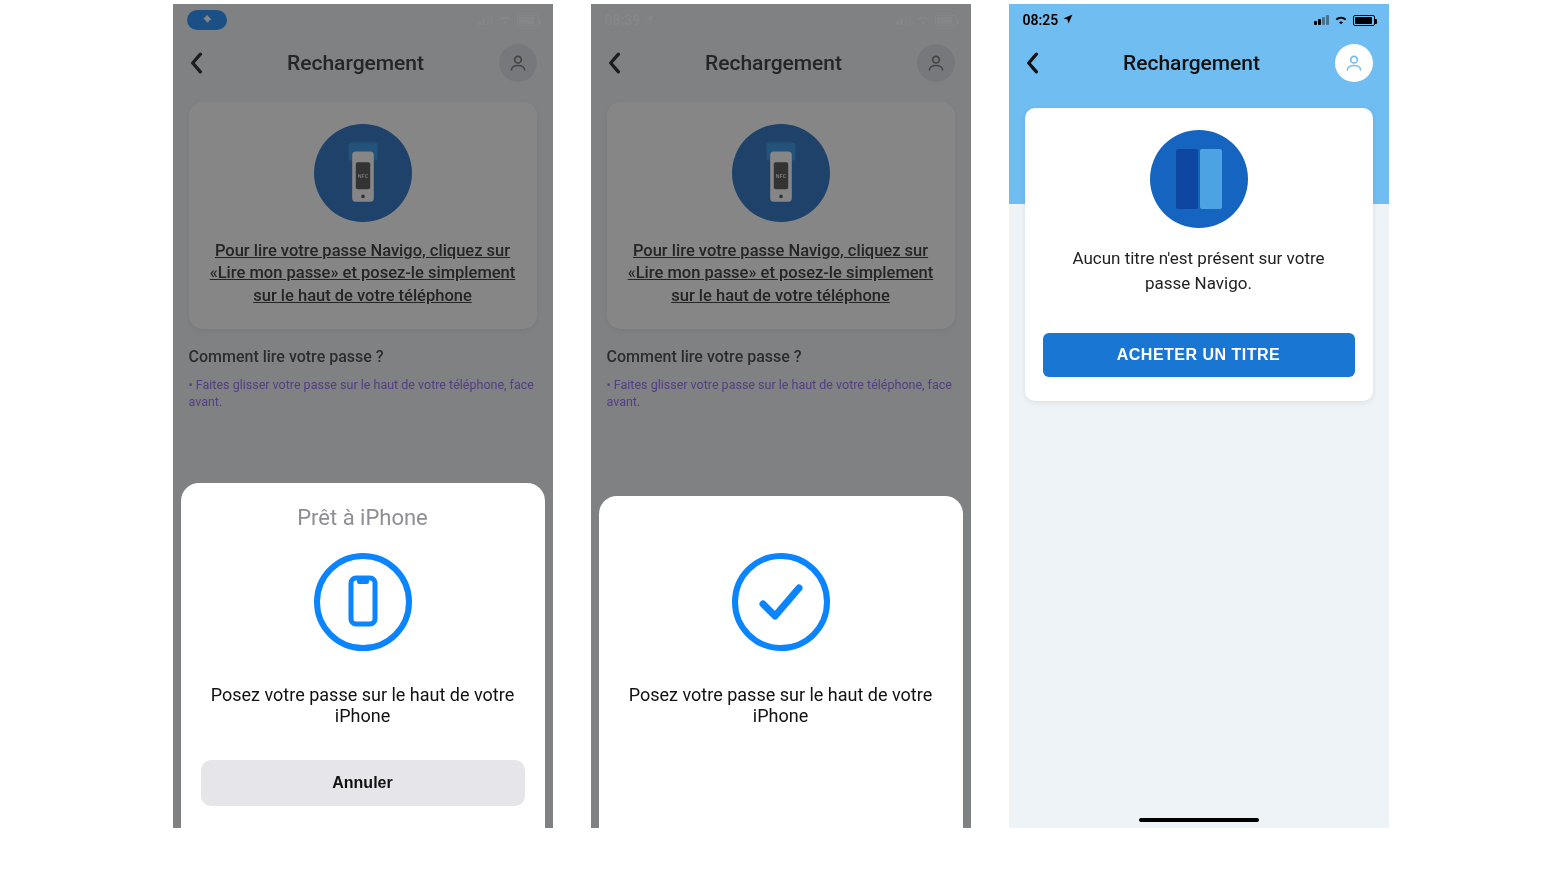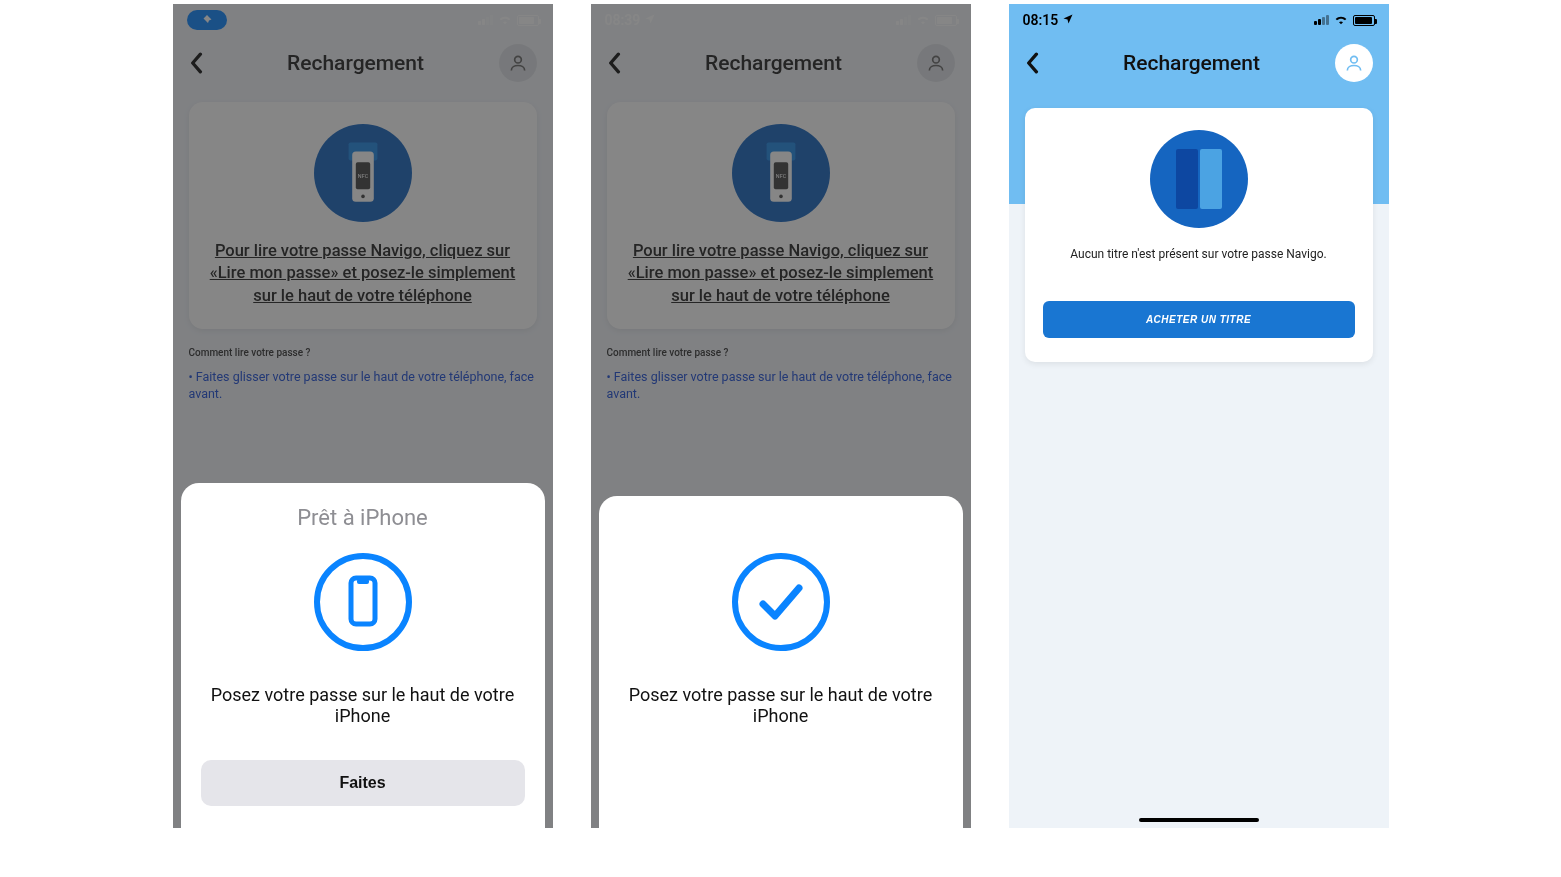--- a/index.html
+++ b/index.html
@@ -63,22 +63,22 @@
     padding: 22px 18px; text-align:center;
   }
 
   .nfc-circle {
     width: 98px; height: 98px; border-radius: 50%; background: #1565c0;
     margin: 0 auto 18px; display:flex; align-items:center; justify-content:center;
     position: relative;
   }
   .card-text { font-size: 16.5px; color: #222; line-height: 1.35; font-weight: 500; text-decoration: underline; }
 
-  .section-title { font-size: 10px; color:#333; margin: 18px 0 10px; font-weight: 500;}
-  .bullet { font-size: 12.5px; color: #1d4ed8; line-height: 1.4; }
+  .section-title { font-size: 16px; color:#333; margin: 18px 0 10px; font-weight: 500;}
+  .bullet { font-size: 12.5px; color: #8b5cf6; line-height: 1.4; }
 
   .dim-overlay {
     position: absolute; inset: 0; background: rgba(40,40,40,0.56);
   }
 
   .sheet {
     position: absolute; left: 8px; right: 8px; bottom: 0;
     background: #fff; border-radius: 18px 18px 0 0;
     padding: 22px 20px 22px;
     text-align:center;
@@ -88,25 +88,24 @@
   .sheet-instr { font-size: 18px; color: #111; margin-bottom: 34px; }
   .cancel-btn {
     display:block; width: 100%; background: #e5e5ea; border:none; border-radius: 10px;
     padding: 14px; font-size: 16px; font-weight: 600; color:#111;
   }
 
   .sheet.short { padding-top: 46px; }
 
   .primary-btn {
     display:block; width: 100%; background: #1976d2; color:#fff; border:none;
-    border-radius: 6px; padding: 13px; font-size: 10px; font-weight: 700; letter-spacing: 0.5px;
+    border-radius: 6px; padding: 13px; font-size: 16px; font-weight: 700; letter-spacing: 0.5px;
     margin-top: 38px;
-    font-style: italic;
-  }
-  .result-text { font-size: 12px; color:#222; line-height:1.45; padding: 0 10px; }
+  }
+  .result-text { font-size: 17px; color:#222; line-height:1.45; padding: 0 10px; }
 
   .phone3 { background: #eef3f8; }
   .phone3 .header-zone { background:#70bdf2; height: 200px; }
 
   .card3 {
     background: #fff; border-radius: 10px; margin: -96px 16px 0; padding: 22px 18px 24px;
     box-shadow: 0 2px 6px rgba(0,0,0,0.08); text-align:center;
   }
 
   .home-indicator {
@@ -196,21 +195,21 @@
   <div class="sheet">
     <div class="sheet-title">Prêt à iPhone</div>
     <div class="sheet-icon-wrap">
       <svg width="100" height="100" viewBox="0 0 100 100" fill="none">
         <circle cx="50" cy="50" r="46" stroke="#0a84ff" stroke-width="6"></circle>
         <rect x="38" y="26" width="24" height="46" rx="5" stroke="#0a84ff" stroke-width="5" fill="none"></rect>
         <rect x="44" y="27" width="12" height="5" rx="2" fill="#0a84ff"></rect>
       </svg>
     </div>
     <div class="sheet-instr">Posez votre passe sur le haut de votre iPhone</div>
-    <button class="cancel-btn">Faites</button>
+    <button class="cancel-btn">Annuler</button>
   </div>
 </div>
 
 <div class="phone">
   <div class="statusbar light">
     <div class="sb-left">
       <span>08:39</span>
       <span>
         <svg width="12" height="12" viewBox="0 0 24 24" fill="currentColor">
             <path d="M3 11l18-8-8 18-2-8-8-2z"></path>
@@ -278,21 +277,21 @@
     </div>
     <div class="sheet-instr" style="margin-bottom: 80px;">Posez votre passe sur le haut de votre iPhone</div>
   </div>
 </div>
 
 <div class="phone phone3">
 
   <div class="header-zone">
     <div class="statusbar" style="color:#000;">
       <div class="sb-left">
-        <span>08:15</span>
+        <span>08:25</span>
         <span>
           <svg width="12" height="12" viewBox="0 0 24 24" fill="currentColor">
               <path d="M3 11l18-8-8 18-2-8-8-2z"></path>
             </svg>
         </span>
       </div>
       <div class="sb-right">
         <span class="sig">
             <span></span>
             <span></span>

